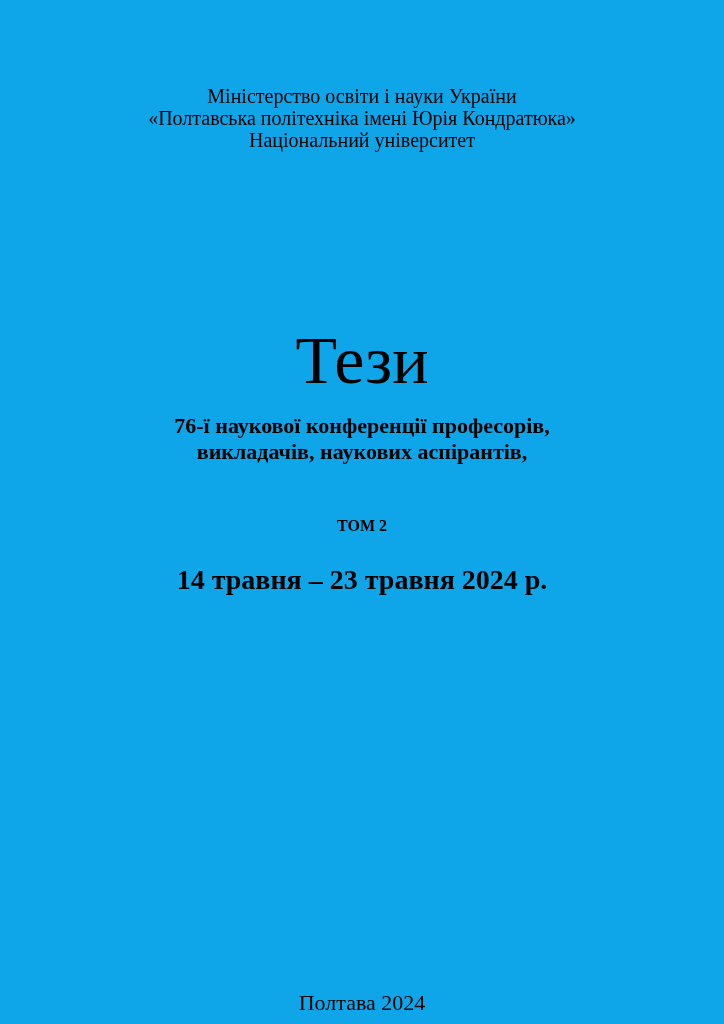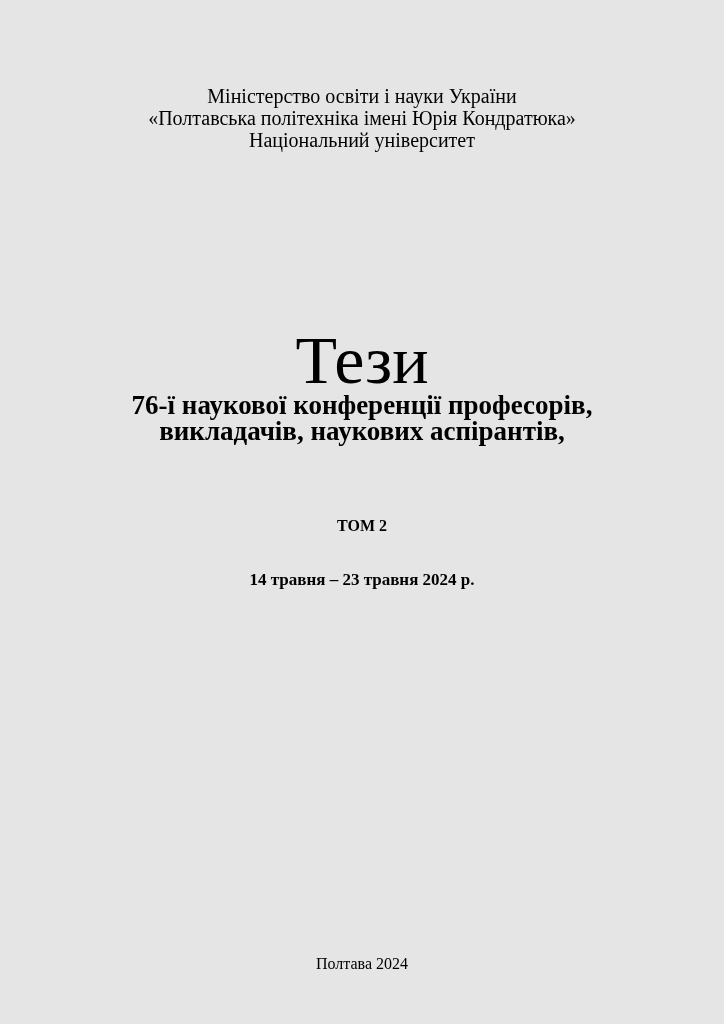--- a/index.html
+++ b/index.html
@@ -4,21 +4,21 @@
 <style>
   html, body {
     margin: 0;
     padding: 0;
     background: #ffffff;
   }
   .page {
     position: relative;
     width: 724px;
     height: 1024px;
-    background: #e5e5e5;
+    background: #0ea5e9;
     color: #000000;
     font-family: "Liberation Serif", "DejaVu Serif", serif;
     overflow: hidden;
     margin: 0 auto;
   }
   .centered-block {
     position: absolute;
     left: 0;
     width: 100%;
     text-align: center;
@@ -31,40 +31,40 @@
     font-weight: normal;
   }
   .doc-title {
     top: 326px;
     font-size: 68px;
     line-height: 68px;
     font-weight: normal;
     margin: 0;
   }
   .subtitle {
-    top: 392px;
-    font-size: 27px;
+    top: 413px;
+    font-size: 22px;
     line-height: 26px;
     font-weight: bold;
   }
   .volume {
     top: 513px;
     font-size: 16px;
     line-height: 26px;
     font-weight: bold;
   }
   .dates {
     top: 567px;
-    font-size: 17px;
+    font-size: 28px;
     line-height: 26px;
     font-weight: bold;
   }
   .footer-city {
-    top: 952px;
-    font-size: 16px;
+    top: 991px;
+    font-size: 22px;
     line-height: 23px;
     font-weight: normal;
   }
 </style>
 </head>
 <body>
 
 <div class="page">
 
   <div class="centered-block affiliation">

